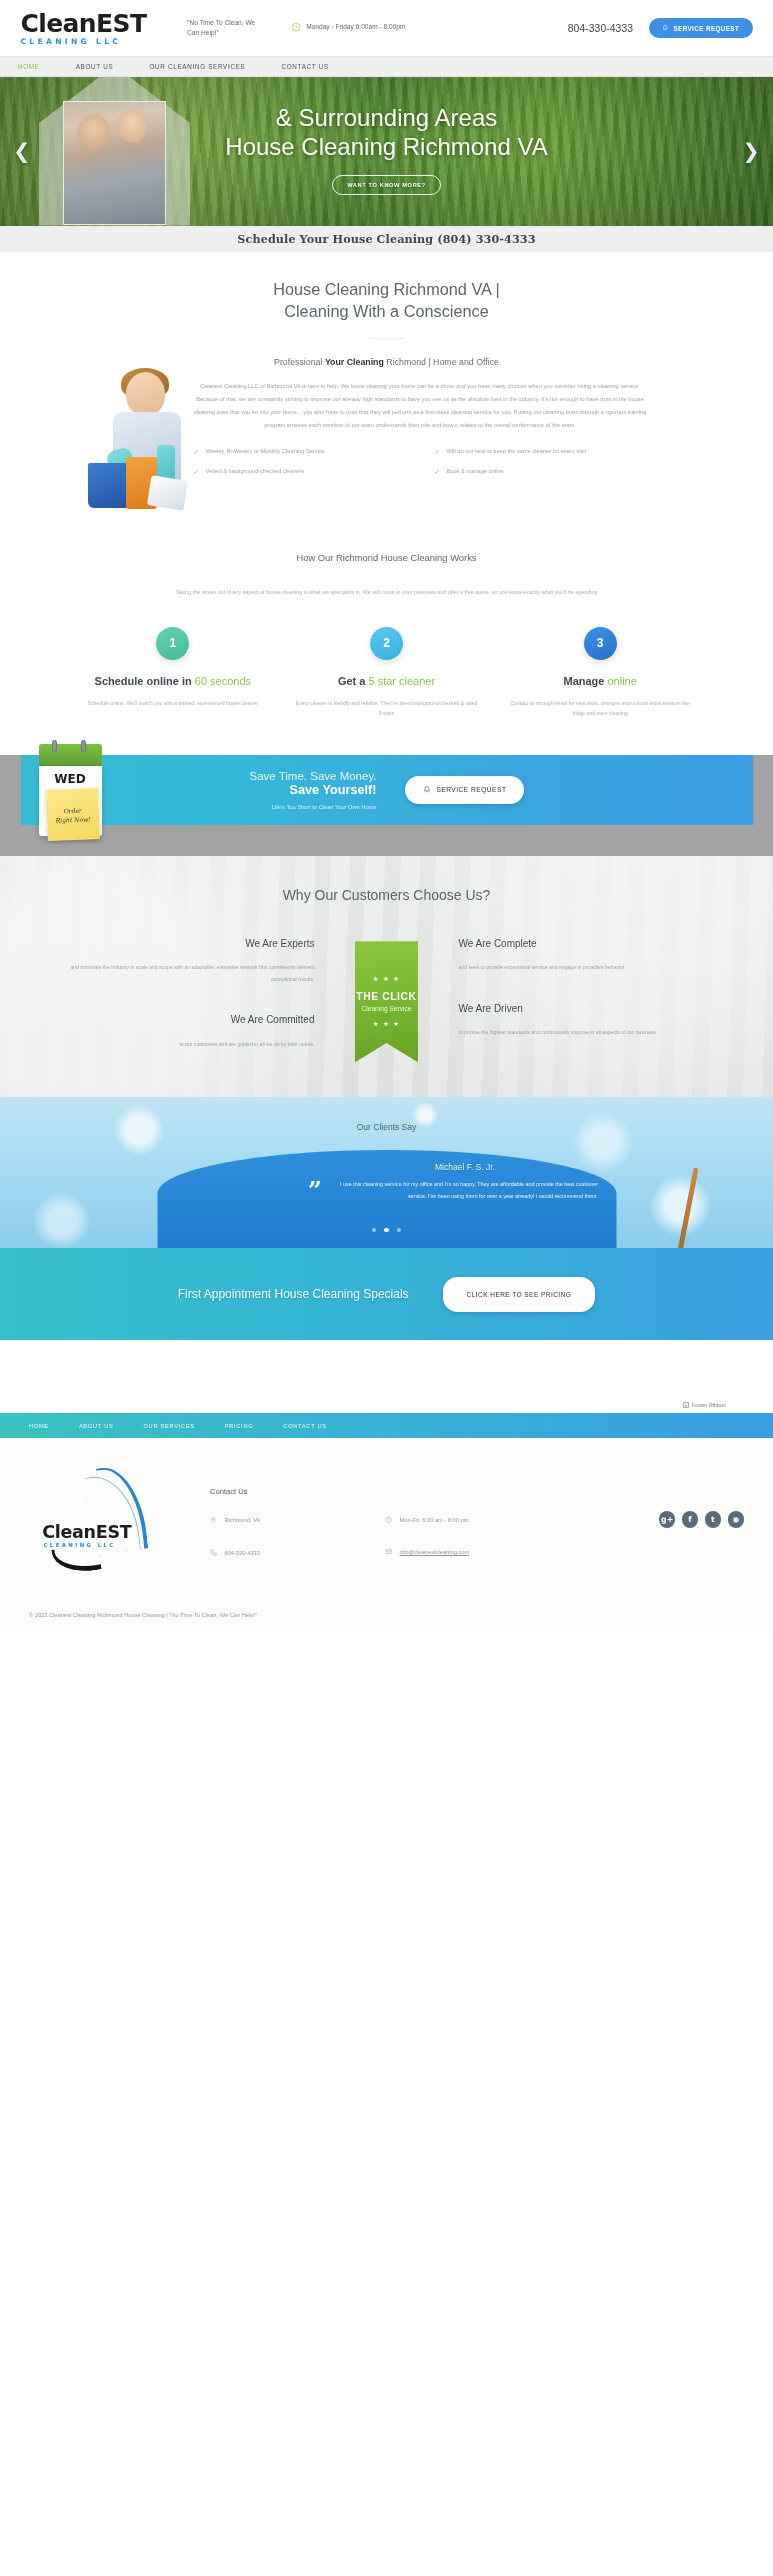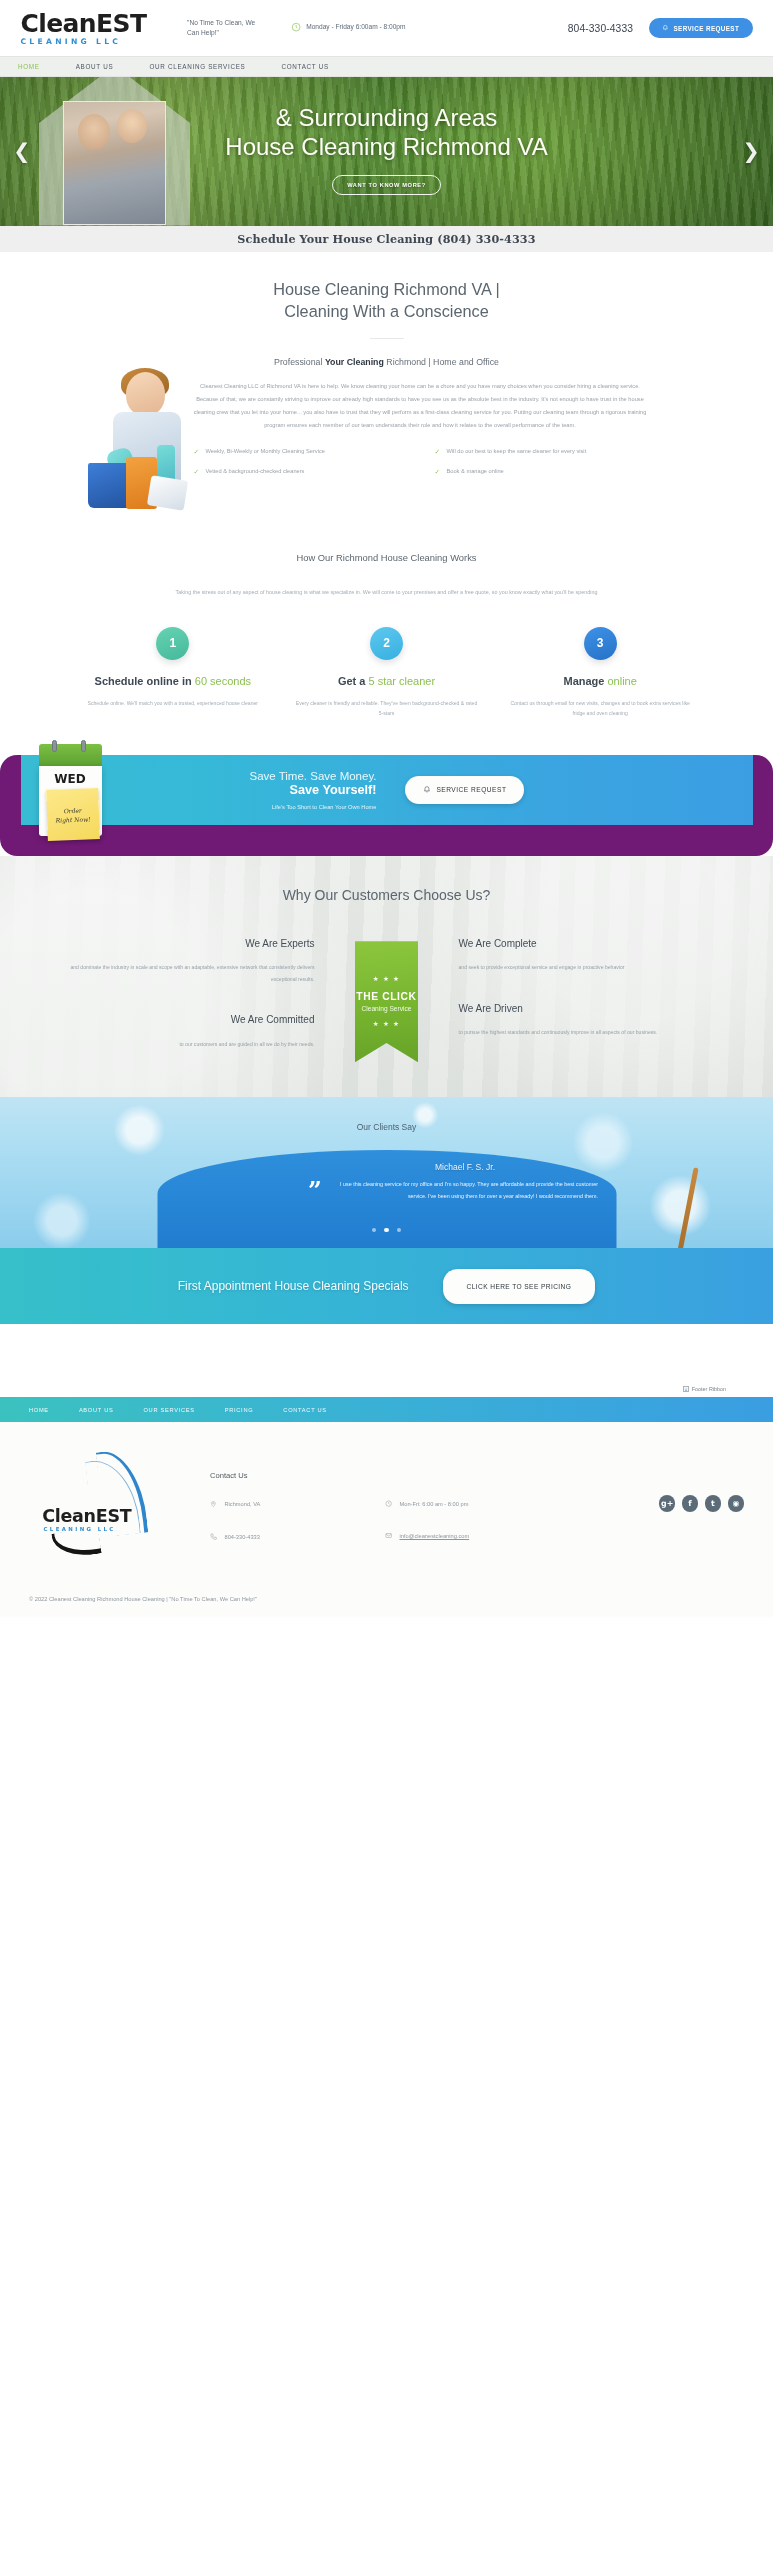--- a/index.html
+++ b/index.html
@@ -117,21 +117,21 @@
           color:#fff; font-size:12px; font-weight:bold;
           box-shadow:0 3px 7.9px rgba(0,0,0,.13); }
   .c1 { background:linear-gradient(160deg,#66d3b4,#45b99a); }
   .c2 { background:linear-gradient(160deg,#5ec8ef,#37b0e0); }
   .c3 { background:linear-gradient(160deg,#3d92e6,#2672c9); }
   .step h4 { font-size:11px; color:#3f4953; font-weight:bold; margin-bottom:11px; }
   .step h4 em { font-style:normal; color:#8cc152; font-weight:normal; }
   .step p { font-size:5.1px; line-height:2.0; color:#a4adb4; }
 
   
-  .saveband { padding:0 20.5px 31px; background:#701a75;border-radius:17px; }
+  .saveband { padding:0 20.5px 31px; background:#a3a3a3; }
   .saveinner { position:relative; height:70px;
                background:linear-gradient(90deg,#38bcd3 0%,#36b8d8 26%,#3aa5e0 72%,#3b9ee3 100%);
                display:flex; align-items:center; }
   .cal { position:absolute; left:18px; top:-11px; width:63px; height:92px; }
   .cal-top { position:absolute; inset:0 0 auto 0; height:22px; border-radius:3px 3px 0 0;
              background:linear-gradient(180deg,#7cc043,#5ca033); }
   .cal-ring { position:absolute; top:-3.6px; width:5.4px; height:11.5px; border-radius:2.4px;
               background:#8d9499; border:1.2px solid #6f7780; }
   .cal-ring.a { left:13.3px; } .cal-ring.b { left:42px; }
   .cal-body { position:absolute; top:22px; left:0; right:0; bottom:0; background:#fdfdfb;
@@ -207,21 +207,21 @@
   .t-quote { position:relative; font-size:5.4px; line-height:2.25; color:#eaf5fc; text-align:right;
              padding-left:28px; }
   .qmark { position:absolute; left:0; top:6px; font-size:24px; color:#fff; line-height:.6;
            font-family:"DejaVu Serif", serif; font-weight:bold; letter-spacing:-2.4px; }
   .dots { position:relative; z-index:3; text-align:center; margin-top:20.5px; }
   .dots i { display:inline-block; width:4.2px; height:4.2px; border-radius:50%; margin:0 3px;
             background:rgba(255,255,255,.55); }
   .dots i.on { background:rgba(255,255,255,.95); }
 
   
-  .specials { height:76px;
+  .specials { height:92px;
               background:linear-gradient(90deg,#36c0c9 0%,#35b6d4 38%,#3aa0e0 100%);
               display:flex; align-items:center; justify-content:center; gap:34px; }
   .specials h3 { font-size:12px; color:#f4fbfd; font-weight:400; text-shadow:0 0.6px 2.4px rgba(0,0,0,.16); }
   .pricing-btn { background:#fdfdfb; border:none; border-radius:14.5px; height:35px; padding:0 24px;
                  font-size:6.6px; letter-spacing:0.4px; color:#2d3740; cursor:pointer;
                  box-shadow:0 1.8px 5.4px rgba(0,0,0,.17); }
 
   
   .ribbon-gap { height:73px; background:#fff; position:relative; }
   .broken { position:absolute; right:47px; bottom:4.8px; display:flex; align-items:center; gap:2.4px;

